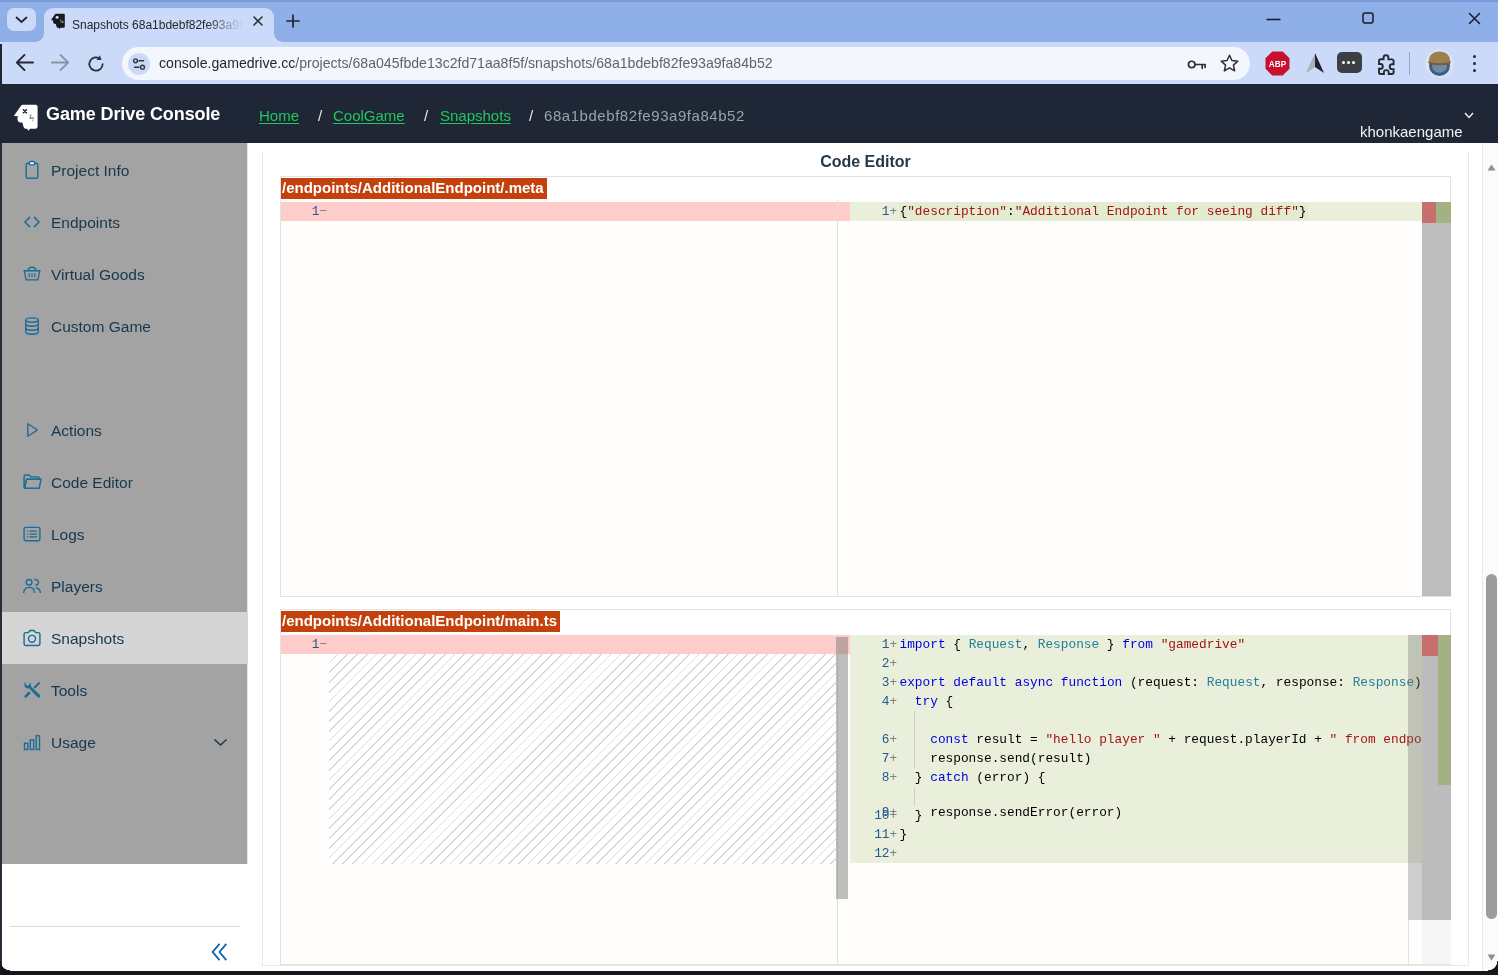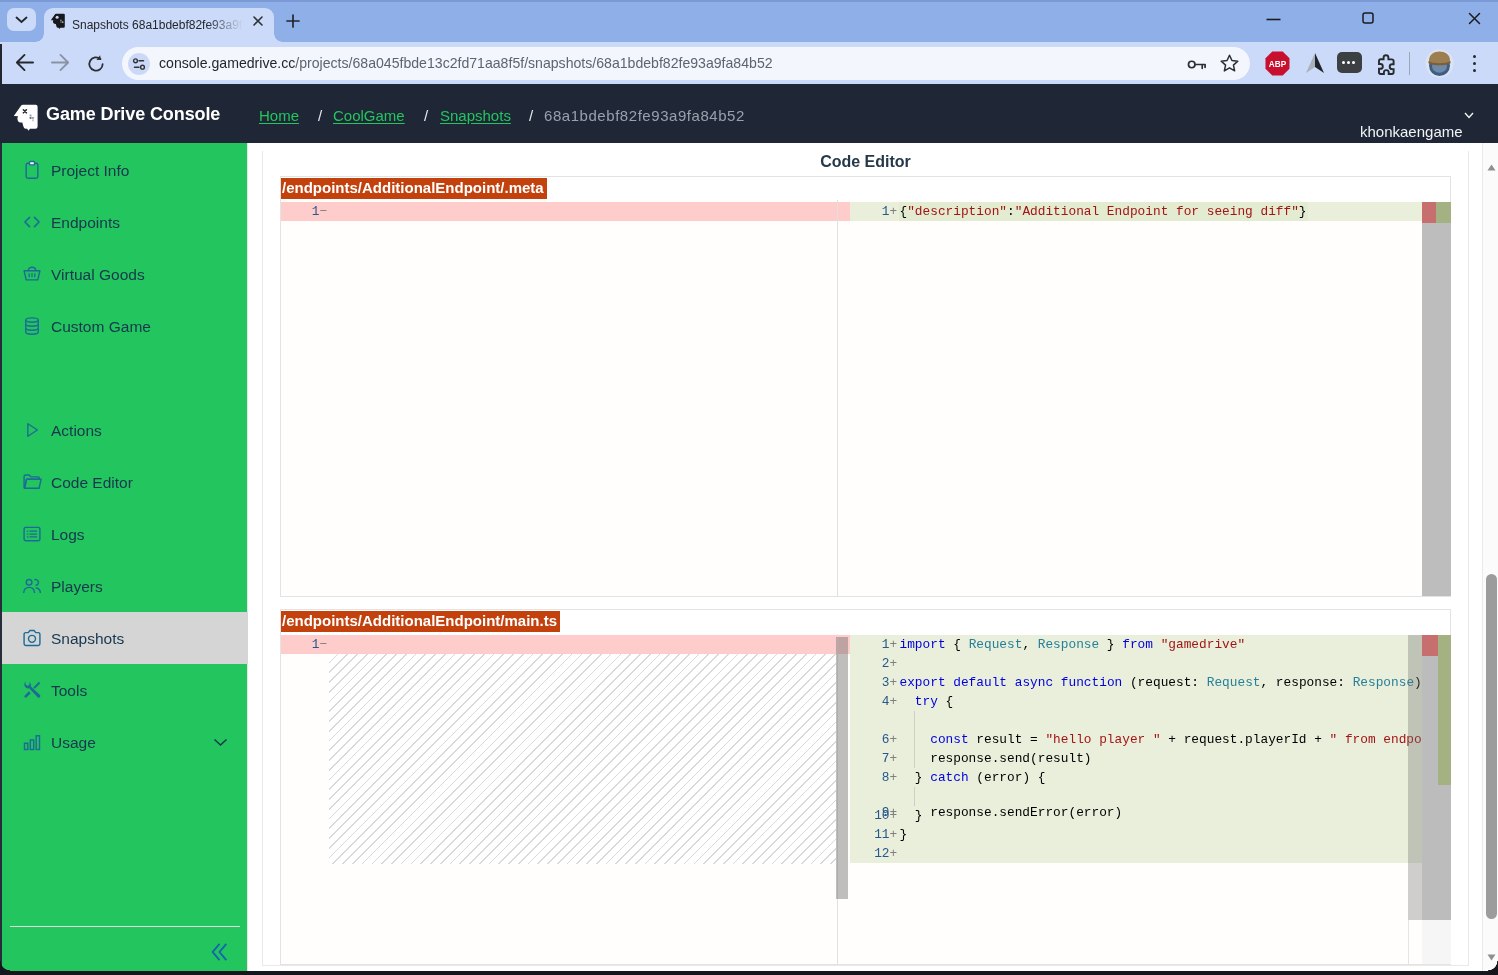--- a/index.html
+++ b/index.html
@@ -19,21 +19,21 @@
   #url b { color:#24262b; font-weight:normal; }
   
   #hdr { left:0; top:84px; width:1498px; height:59px; background:#1f2736; }
   #hdr .brand { left:46px; top:0; height:59px; line-height:60px; font-size:18px; font-weight:bold; color:#fff; letter-spacing:-0.1px; }
   .crumb { top:0; height:59px; line-height:63px; font-size:15px; color:#22c55e; }
   .crumb u { text-underline-offset:2px; }
   #hdr .slash { color:#e8eaee; }
   #hdr .bid { color:#99a1ad; letter-spacing:0.55px; }
   #usr { top:0; height:59px; line-height:63px; font-size:15px; color:#f2f3f5;margin-top:16px; }
   
-  #side { left:0; top:143px; width:248px; height:828px; background:#22c55e; border-right:1px solid #e5e5e5;padding-left:20px; }
+  #side { left:0; top:143px; width:248px; height:721px; background:#a3a3a3; border-right:1px solid #e5e5e5;padding-left:20px; }
   .srow { left:0; width:248px; height:52px; }
   .srow.sel { background:#d5d5d5; }
   .srow .ic { position:absolute; left:22px; top:16px; width:20px; height:20px; }
   .srow .tx { position:absolute; left:51px; top:0; height:52px; line-height:53px; font-size:15.5px; color:#16374e; white-space:nowrap; }
   #leftedge { left:0; top:143px; width:2px; height:832px; background:#272c38; }
   
   #card { left:262px; top:151px; width:1207px; height:815px; border-left:1px solid #e9e9e9; border-right:1px solid #e9e9e9; border-bottom:1px solid #e9e9e9; }
   #ceh { left:262px; top:151px; width:1207px; height:22px; text-align:center; font-size:16px; font-weight:bold; color:#25384a; line-height:22px; }
   .dc { border:1px solid #e3e3e3; background:#fff; }
   .dtitle { background:#c2410c; color:#fff; font-size:15px; font-weight:bold; height:20.5px; line-height:20.5px; padding:0 3px 0 1px; white-space:nowrap; display:inline-block; }

